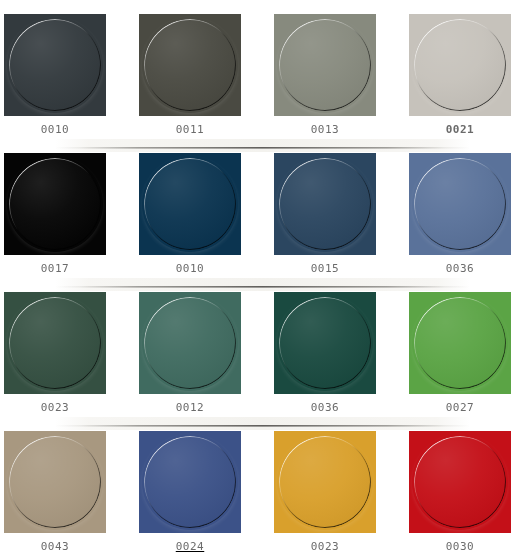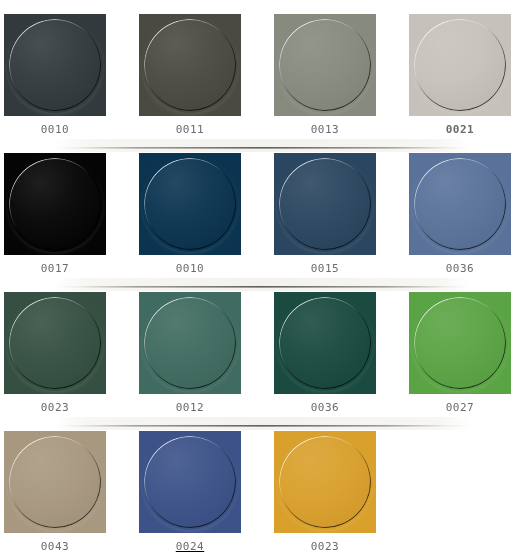--- a/index.html
+++ b/index.html
@@ -346,14 +346,25 @@
         <div class="swatch-tile" style="background: rgb(217, 160, 44);">
           <div class="ring-glow"></div>
           <div class="knob-face"></div>
           <div class="knob-ring">
             <div class="ring-shade"></div>
             <div class="ring-light"></div>
           </div>
         </div>
         <span class="swatch-label">0023</span>
       </div>
+      <div class="swatch-cell" style="left: 405px;">
+        <div class="swatch-tile" style="background: rgb(196, 16, 24);">
+          <div class="ring-glow"></div>
+          <div class="knob-face"></div>
+          <div class="knob-ring">
+            <div class="ring-shade"></div>
+            <div class="ring-light"></div>
+          </div>
+        </div>
+        <span class="swatch-label">0030</span>
+      </div>
     </div>
   </div>
 
 </body></html>

